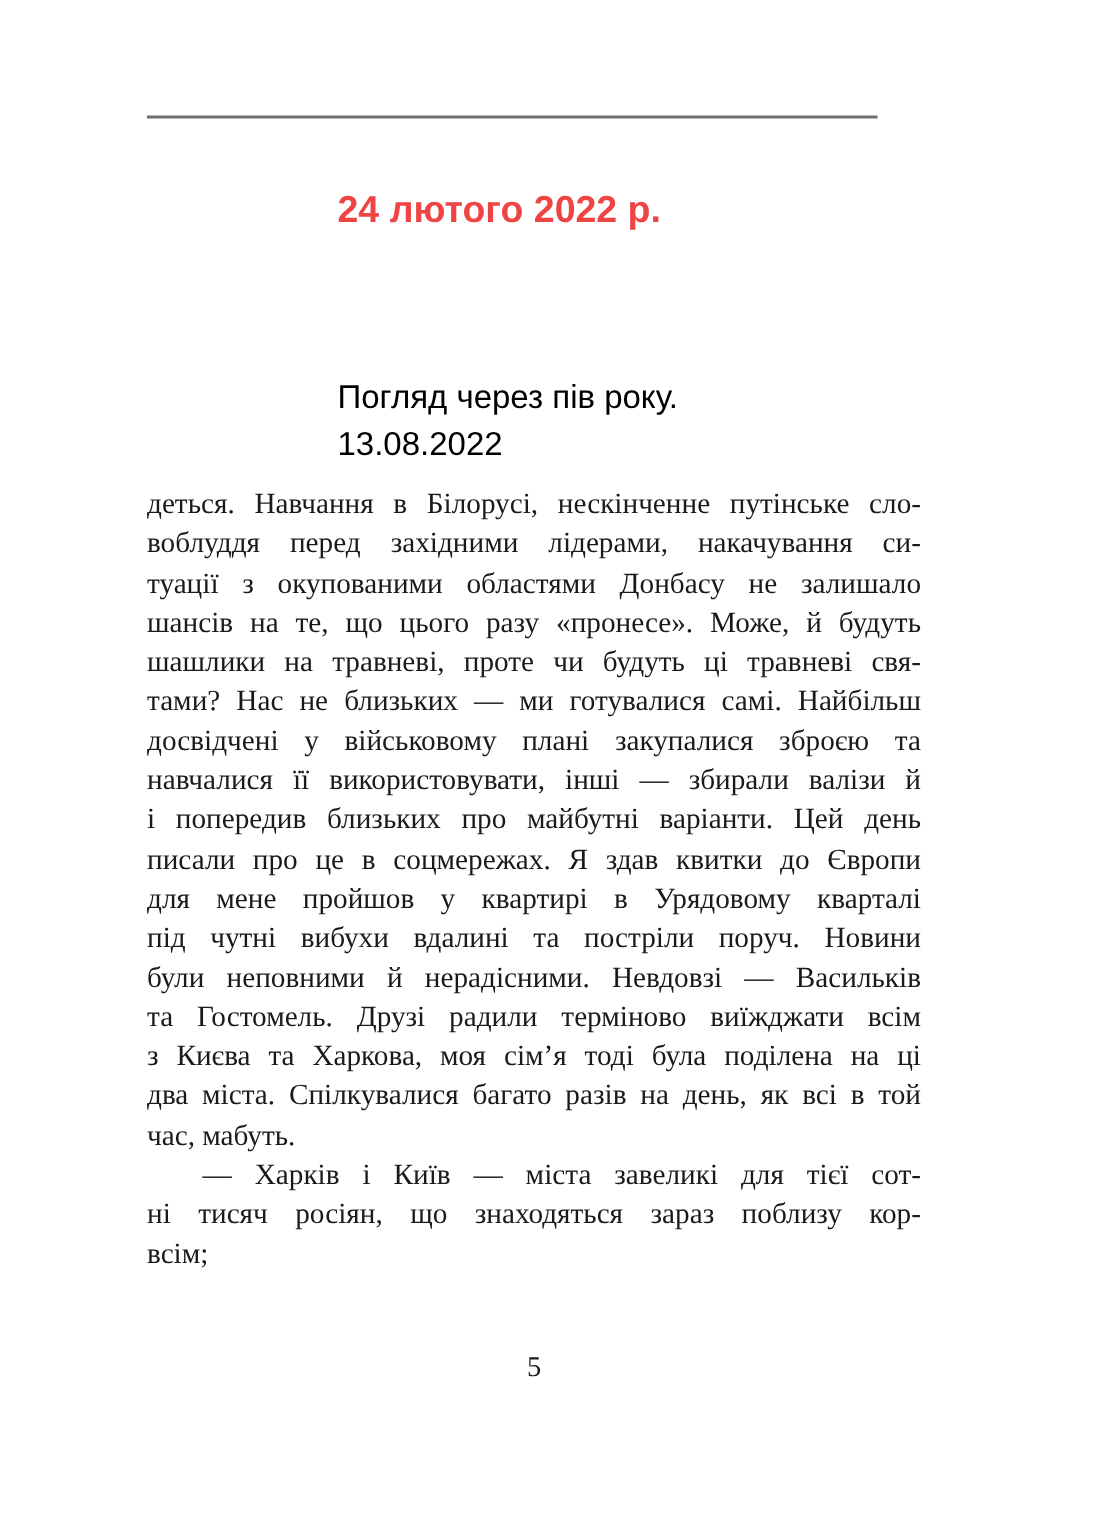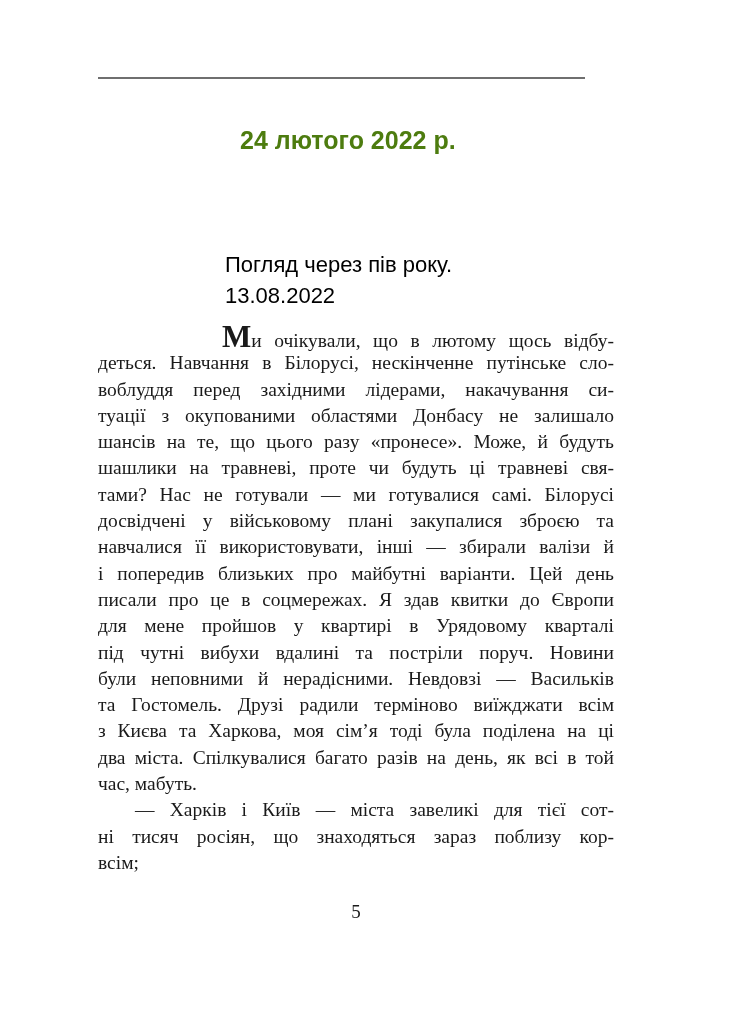--- a/index.html
+++ b/index.html
@@ -12,27 +12,27 @@
     font-family: "Liberation Serif", "DejaVu Serif", serif;
   }
   .rule {
     position: absolute;
     left: 98px; top: 77px;
     width: 487px; height: 2px;
     background: #6f6f6f;
   }
   .heading {
     position: absolute;
-    left: 240px; top: 125px;
+    left: 225px; top: 125px;
     margin: 0;
     font-family: "Liberation Sans", "DejaVu Sans", sans-serif;
     font-weight: 700;
     font-size: 25px;
     line-height: 30px;
-    color: #4d7c0f;
+    color: #ef4444;
     white-space: nowrap;
   }
   .subheading {
     position: absolute;
     left: 225px; top: 249px;
     font-family: "Liberation Sans", "DejaVu Sans", sans-serif;
     font-weight: 400;
     font-size: 22px;
     line-height: 31px;
     color: #000000;
@@ -81,27 +81,26 @@
   <div class="rule"></div>
 
   <h1 class="heading">24 лютого 2022 р.</h1>
 
   <div class="subheading">
     <div>Погляд через пів року.</div>
     <div>13.08.2022</div>
   </div>
 
   <div class="bodytext">
-    <div class="ln just first"><span class="init">М</span><span>и очікували, що в лютому щось відбу-</span></div>
     <div class="ln just">деться. Навчання в Білорусі, нескінченне путінське сло-</div>
     <div class="ln just">воблуддя перед західними лідерами, накачування си-</div>
     <div class="ln just">туації з окупованими областями Донбасу не залишало</div>
     <div class="ln just">шансів на те, що цього разу «пронесе». Може, й будуть</div>
     <div class="ln just">шашлики на травневі, проте чи будуть ці травневі свя-</div>
-    <div class="ln just">тами? Нас не готували — ми готувалися самі. Білорусі</div>
+    <div class="ln just">тами? Нас не близьких — ми готувалися самі. Найбільш</div>
     <div class="ln just">досвідчені у військовому плані закупалися зброєю та</div>
     <div class="ln just">навчалися її використовувати, інші — збирали валізи й</div>
     <div class="ln just">і попередив близьких про майбутні варіанти. Цей день</div>
     <div class="ln just">писали про це в соцмережах. Я здав квитки до Європи</div>
     <div class="ln just">для мене пройшов у квартирі в Урядовому кварталі</div>
     <div class="ln just">під чутні вибухи вдалині та постріли поруч. Новини</div>
     <div class="ln just">були неповними й нерадісними. Невдовзі — Васильків</div>
     <div class="ln just">та Гостомель. Друзі радили терміново виїжджати всім</div>
     <div class="ln just">з Києва та Харкова, моя сім’я тоді була поділена на ці</div>
     <div class="ln just">два міста. Спілкувалися багато разів на день, як всі в той</div>

